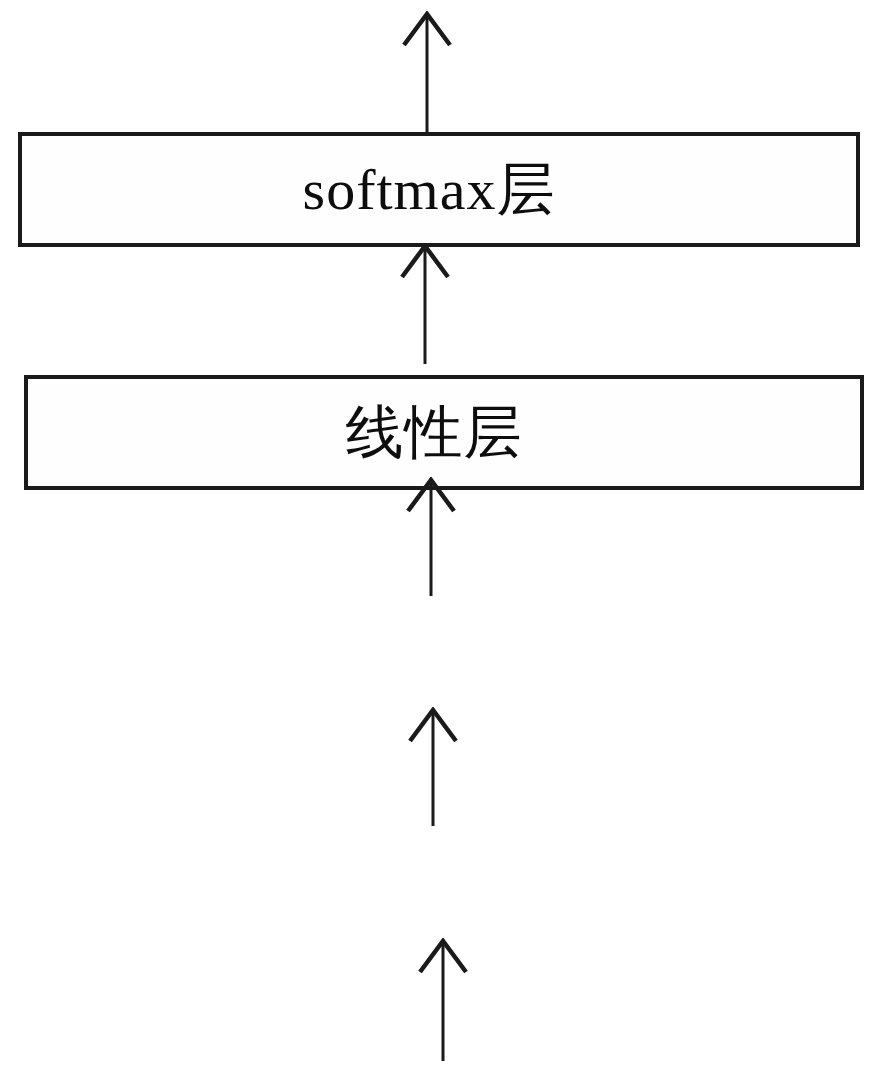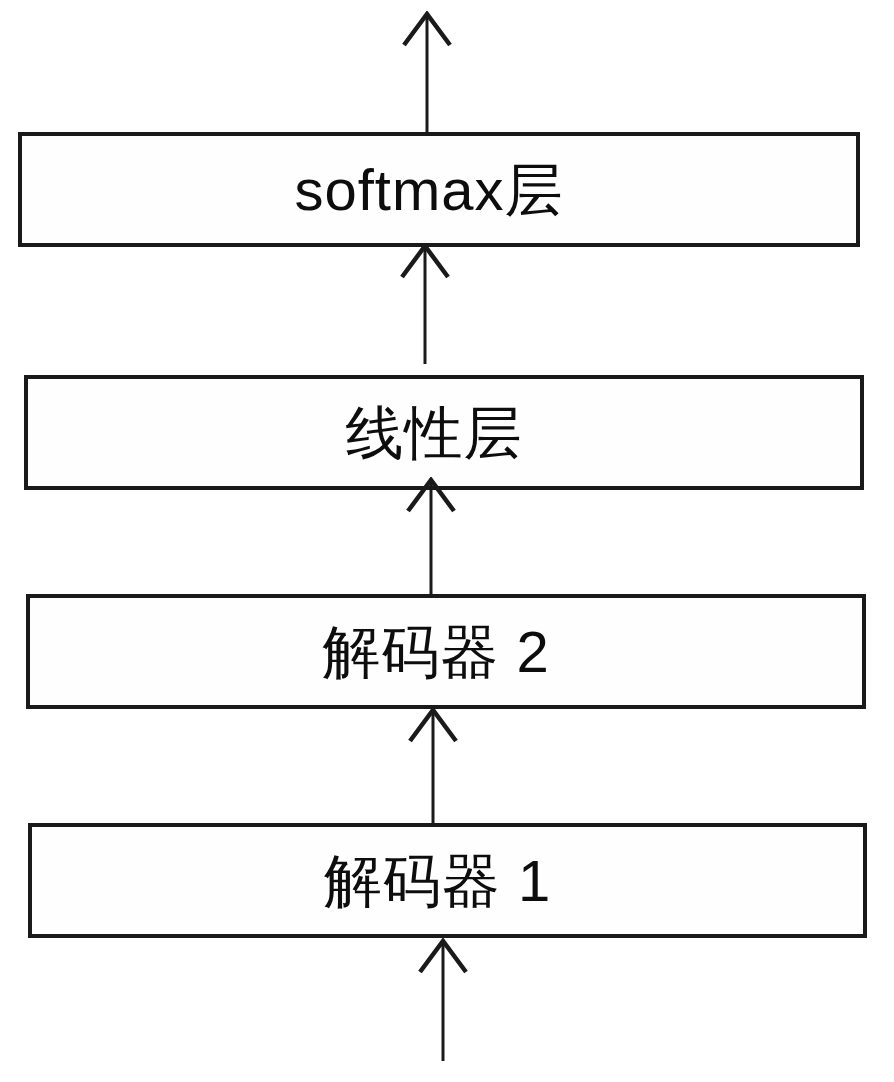--- a/index.html
+++ b/index.html
@@ -6,21 +6,21 @@
     margin: 0;
     padding: 0;
     background: #ffffff;
   }
   .canvas {
     position: relative;
     width: 894px;
     height: 1082px;
     background: #ffffff;
     overflow: hidden;
-    font-family: Liberation Sans, sans-serif;
+    font-family: Liberation Serif, serif;
   }
   .box {
     position: absolute;
     box-sizing: border-box;
     border: 4px solid #1a1a1a;
     background: #fefefe;
     display: flex;
     align-items: center;
     justify-content: center;
   }
@@ -78,31 +78,25 @@
 
   <div class="box box2">
     <span class="label">线性层</span>
   </div>
 
   <svg class="arrow arr-a2" width="60" height="119" viewBox="0 0 60 119">
     <line x1="30" y1="4" x2="30" y2="119"></line>
     <polyline points="7,34 30,3 53,34"></polyline>
   </svg>
 
-  <div class="box box3">
-    <span class="label">解码器 2</span>
-  </div>
 
   <svg class="arrow arr-a3" width="60" height="119" viewBox="0 0 60 119">
     <line x1="30" y1="4" x2="30" y2="119"></line>
     <polyline points="7,34 30,3 53,34"></polyline>
   </svg>
 
-  <div class="box box4">
-    <span class="label">解码器 1</span>
-  </div>
 
   <svg class="arrow arr-bottom" width="60" height="123" viewBox="0 0 60 123">
     <line x1="30" y1="4" x2="30" y2="123"></line>
     <polyline points="7,34 30,3 53,34"></polyline>
   </svg>
 
 </div>
 
 </body></html>

